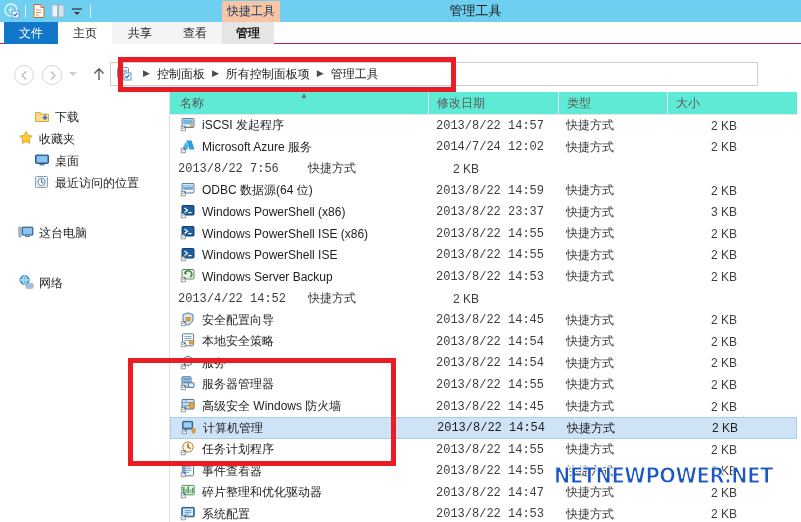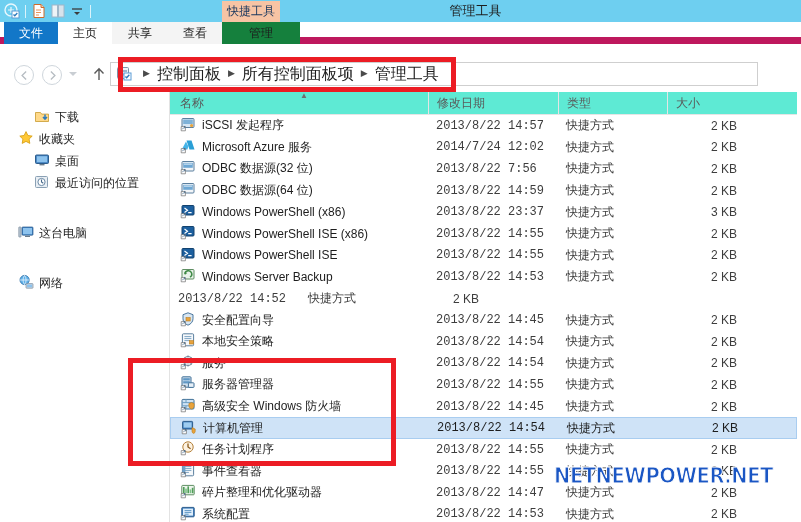--- a/index.html
+++ b/index.html
@@ -47,35 +47,35 @@
   }
   .ctx-tab-body {
     position: absolute; left: 222px; top: 22px; width: 58px; height: 22px;
     background: #fdece2;
   }
 
   
   .tabstrip {
     position: absolute; left: 0; top: 22px; width: 801px; height: 22px;
     background: #ffffff;
-    border-bottom: 7px solid #be185d;
+    border-bottom: 1px solid #be185d;
   }
   .tab {
     position: absolute; top: 0; height: 22px;
     display: flex; align-items: center; justify-content: center;
     font-size: 12px; color: #1d1d1d;
     cursor: default;
   }
   .tab.file {
     left: 4px; width: 54px; background: #1277c8; color: #ffffff;
   }
   .tab.home   { left: 58px;  width: 54px; background: #ffffff; }
   .tab.share  { left: 112px; width: 56px; background: #f4f4f4; text-align: center; }
   .tab.view   { left: 168px; width: 54px; background: #f4f4f4; }
-  .tab.manage { left: 222px; width: 78px; background: #15803d; }
+  .tab.manage { left: 222px; width: 52px; background: #e5e5e5; font-weight: bold; }
   .tabstrip-rest {
     position: absolute; left: 280px; top: 22px; width: 521px; height: 22px;
     background: #f4f4f4;
   }
 
   
   .ribbonbody {
     position: absolute; left: 0; top: 44px; width: 801px; height: 14px;
     background: #ffffff;
   }
@@ -102,21 +102,21 @@
   .navup {
     position: absolute; left: 92px; top: 8px;
     font-size: 15px; color: #5a5a5a; line-height: 18px;
   }
   .addressbar {
     position: absolute; left: 110px; top: 62px; width: 648px; height: 24px;
     background: #ffffff; border: 1px solid #cfcfcf;
     display: flex; align-items: center; padding-left: 5px;
   }
   .addr-ico { width: 16px; height: 16px; margin-right: 4px; flex: 0 0 auto; }
-  .crumb { font-size: 16px; color: #1d1d1d; white-space: nowrap; }
+  .crumb { font-size: 12px; color: #1d1d1d; white-space: nowrap; }
   .crumb-sep {
     font-size: 9px; color: #4a4a4a; margin: 0 7px 0 7px;
     position: relative; top: -1px;
   }
 
   
   .sidebar {
     position: absolute; left: 4px; top: 92px; width: 166px; height: 430px;
     background: #ffffff;
     border-right: 1px solid #e3e3e3;
@@ -398,43 +398,33 @@
                 <path d="M1.2 10.6h4.2v4.2H1.2z" fill="#ffffff" stroke="#6f6f6f" stroke-width=".7"></path>
                 <path d="M2.2 13.6c.2-1.4 1-2.2 2.2-2.2m0 0v1.3l1.1-1.6L4.4 9.7v1.7z" fill="#1f4e79"></path>
               </svg></span>
             <span>Microsoft Azure 服务</span>
           </div>
           <div class="cell date">2014/7/24 12:02</div>
           <div class="cell type">快捷方式</div>
           <div class="cell size">2 KB</div>
         </div>
         <div class="row">
+          <div class="cell date">2013/8/22 7:56</div>
+          <div class="cell type">快捷方式</div>
+          <div class="cell size">2 KB</div>
+        </div>
+        <div class="row">
           <div class="cell name">
             <span><svg class="file-ico" viewBox="0 0 16 16">
                 <rect x="2" y="2.5" width="12" height="9.5" rx="1" fill="#f2f5f8" stroke="#5b7f9e"></rect>
                 <rect x="3.2" y="3.8" width="9.6" height="5" fill="#6fa8d4"></rect>
                 <rect x="4" y="4.6" width="8" height="1" fill="#ffffff" opacity=".8"></rect>
                 <path d="M1.2 10.6h4.2v4.2H1.2z" fill="#ffffff" stroke="#6f6f6f" stroke-width=".7"></path>
                 <path d="M2.2 13.6c.2-1.4 1-2.2 2.2-2.2m0 0v1.3l1.1-1.6L4.4 9.7v1.7z" fill="#1f4e79"></path>
               </svg></span>
-            <span>ODBC 数据源(32 位)</span>
-          </div>
-          <div class="cell date">2013/8/22 7:56</div>
-          <div class="cell type">快捷方式</div>
-          <div class="cell size">2 KB</div>
-        </div>
-        <div class="row">
-          <div class="cell name">
-            <span><svg class="file-ico" viewBox="0 0 16 16">
-                <rect x="2" y="2.5" width="12" height="9.5" rx="1" fill="#f2f5f8" stroke="#5b7f9e"></rect>
-                <rect x="3.2" y="3.8" width="9.6" height="5" fill="#6fa8d4"></rect>
-                <rect x="4" y="4.6" width="8" height="1" fill="#ffffff" opacity=".8"></rect>
-                <path d="M1.2 10.6h4.2v4.2H1.2z" fill="#ffffff" stroke="#6f6f6f" stroke-width=".7"></path>
-                <path d="M2.2 13.6c.2-1.4 1-2.2 2.2-2.2m0 0v1.3l1.1-1.6L4.4 9.7v1.7z" fill="#1f4e79"></path>
-              </svg></span>
             <span>ODBC 数据源(64 位)</span>
           </div>
           <div class="cell date">2013/8/22 14:59</div>
           <div class="cell type">快捷方式</div>
           <div class="cell size">2 KB</div>
         </div>
         <div class="row">
           <div class="cell name">
             <span><svg class="file-ico" viewBox="0 0 16 16">
                 <rect x="2" y="2.5" width="12" height="9.5" rx="1" fill="#1c5f9e" stroke="#13426e"></rect>
@@ -485,21 +475,21 @@
                 <path d="M1.2 10.6h4.2v4.2H1.2z" fill="#ffffff" stroke="#6f6f6f" stroke-width=".7"></path>
                 <path d="M2.2 13.6c.2-1.4 1-2.2 2.2-2.2m0 0v1.3l1.1-1.6L4.4 9.7v1.7z" fill="#1f4e79"></path>
               </svg></span>
             <span>Windows Server Backup</span>
           </div>
           <div class="cell date">2013/8/22 14:53</div>
           <div class="cell type">快捷方式</div>
           <div class="cell size">2 KB</div>
         </div>
         <div class="row">
-          <div class="cell date">2013/8/22 14:52</div>
+          <div class="cell date">2013/4/22 14:52</div>
           <div class="cell type">快捷方式</div>
           <div class="cell size">2 KB</div>
         </div>
         <div class="row">
           <div class="cell name">
             <span><svg class="file-ico" viewBox="0 0 16 16">
                 <path d="M8 1.8l5 1.9v4.1c0 3-2.1 5.2-5 6.4-2.9-1.2-5-3.4-5-6.4V3.7z" fill="#d8e6f2" stroke="#4d789e"></path>
                 <rect x="6" y="6.6" width="4.2" height="3.4" fill="#e8a33d" stroke="#b97d1e" stroke-width=".6"></rect>
                 <path d="M1.2 10.6h4.2v4.2H1.2z" fill="#ffffff" stroke="#6f6f6f" stroke-width=".7"></path>
                 <path d="M2.2 13.6c.2-1.4 1-2.2 2.2-2.2m0 0v1.3l1.1-1.6L4.4 9.7v1.7z" fill="#1f4e79"></path>

